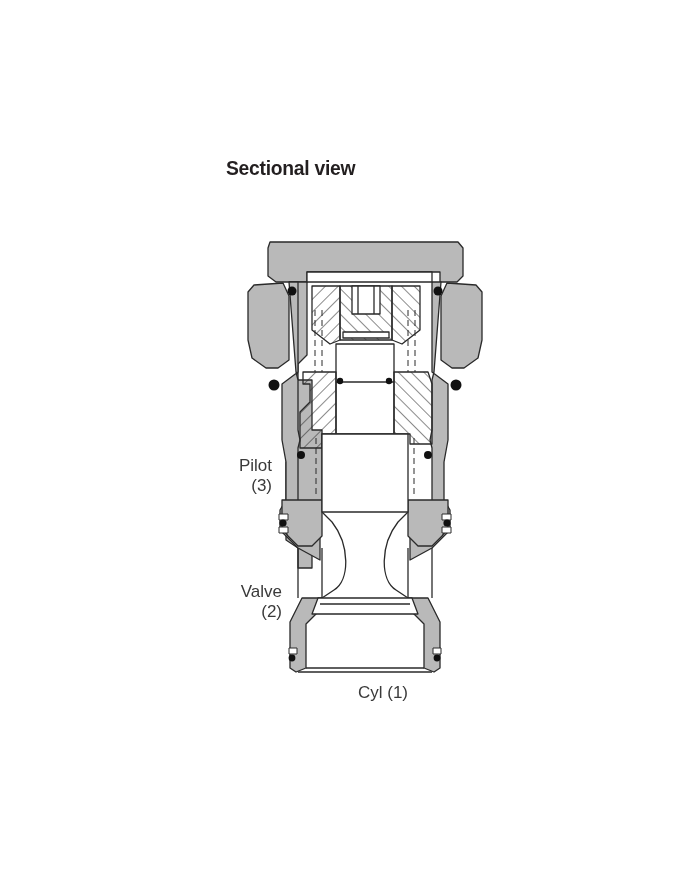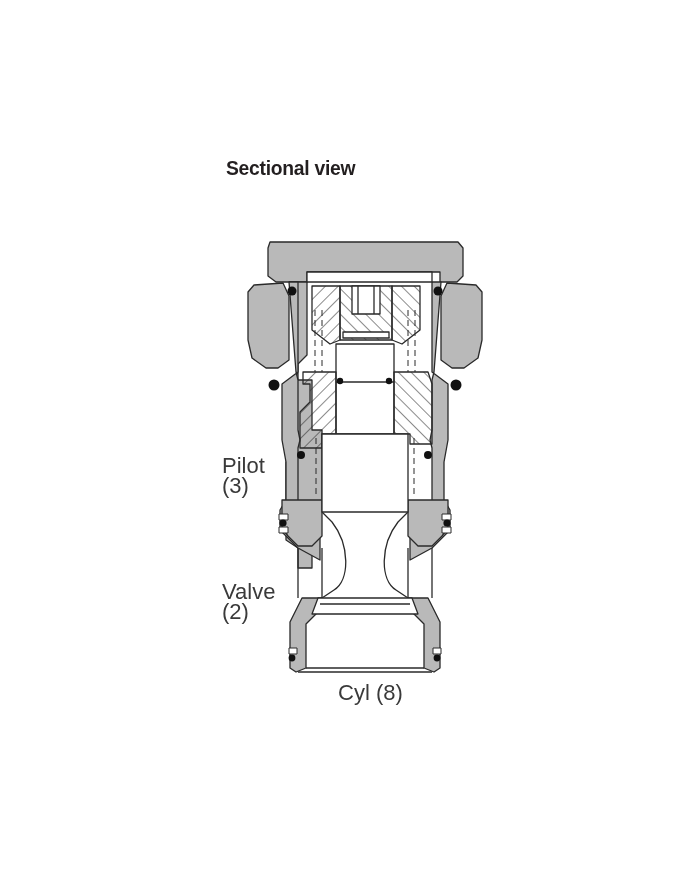--- a/index.html
+++ b/index.html
@@ -1,37 +1,37 @@
 <!DOCTYPE html>
 <html><head>
 <meta charset="utf-8">
 <style>
   html, body { margin: 0; padding: 0; background: #ffffff; }
   body { width: 700px; height: 869px; position: relative; overflow: hidden; font-family: "Liberation Sans", sans-serif; }
   .title { position: absolute; left: 226px; top: 156px; font-family: "Liberation Sans", sans-serif; font-weight: bold; font-size: 21px; color: #231f20; letter-spacing: -0.3px; transform: scaleX(0.92); transform-origin: left top; }
-  .label { position: absolute; font-family: "Liberation Sans", sans-serif; font-size: 22px; color: #3a3a3a; text-align: left; line-height: 20px; }
+  .label { position: absolute; font-family: "Liberation Sans", sans-serif; font-size: 17px; color: #3a3a3a; text-align: right; line-height: 20px; }
   .label-pilot { left: 222px; top: 456px; width: 50px; }
   .label-valve { left: 222px; top: 554px; width: 60px; margin-top: 28px; }
   .label-cyl { left: 338px; top: 683px; width: 70px; }
   svg.diagram { position: absolute; left: 0; top: 0; }
 </style>
 </head>
 <body>
 
 <div class="title">Sectional view</div>
 
 <div class="label label-pilot">
   <div>Pilot</div>
   <div>(3)</div>
 </div>
 <div class="label label-valve">
   <div>Valve</div>
   <div>(2)</div>
 </div>
-<div class="label label-cyl">Cyl (8)</div>
+<div class="label label-cyl">Cyl (1)</div>
 
 <svg class="diagram" width="700" height="869" viewBox="0 0 700 869" xmlns="http://www.w3.org/2000/svg">
   <defs>
     <pattern id="hatchR" patternUnits="userSpaceOnUse" width="9" height="9" patternTransform="rotate(45)">
       <line x1="0" y1="0" x2="0" y2="9" stroke="#2a2a2a" stroke-width="1.1"></line>
     </pattern>
     <pattern id="hatchL" patternUnits="userSpaceOnUse" width="9" height="9" patternTransform="rotate(-45)">
       <line x1="0" y1="0" x2="0" y2="9" stroke="#2a2a2a" stroke-width="1.1"></line>
     </pattern>
   </defs>

